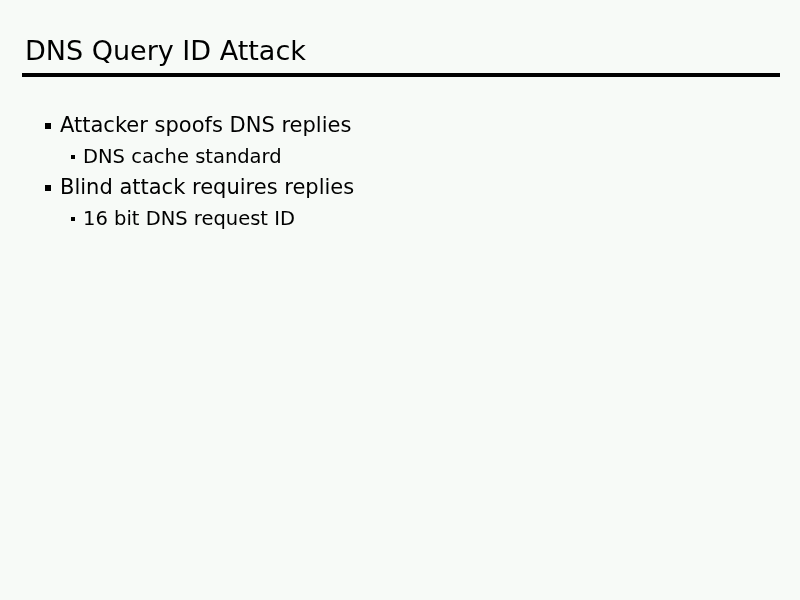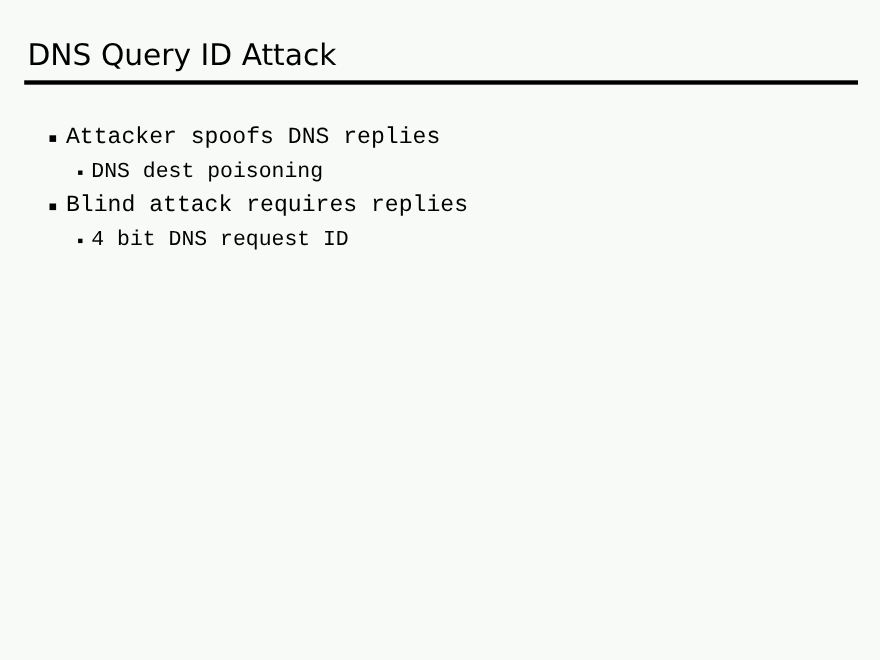--- a/index.html
+++ b/index.html
@@ -62,21 +62,20 @@
   }
   .bullet-row .marker {
     position: absolute;
     display: block;
     background: #000000;
   }
   .bullet-row .bullet-text {
     display: block;
     color: #000000;
     white-space: nowrap;
-    font-family: Liberation Mono, monospace;
   }
 
   
   .level-1 .marker {
     left: 45px;
     top: 13px;
     width: 6px;
     height: 6px;
   }
   .level-1 .bullet-text {
@@ -110,29 +109,29 @@
 
   <div class="body-block">
 
     <div class="bullet-row level-1">
       <span class="marker"></span>
       <span class="bullet-text">Attacker spoofs DNS replies</span>
     </div>
 
     <div class="bullet-row level-2">
       <span class="marker"></span>
-      <span class="bullet-text">DNS dest poisoning</span>
+      <span class="bullet-text">DNS cache standard</span>
     </div>
 
     <div class="bullet-row level-1">
       <span class="marker"></span>
       <span class="bullet-text">Blind attack requires replies</span>
     </div>
 
 
     <div class="bullet-row level-2">
       <span class="marker"></span>
-      <span class="bullet-text">4 bit DNS request ID</span>
+      <span class="bullet-text">16 bit DNS request ID</span>
     </div>
 
   </div>
 
 </div>
 
 </body></html>

